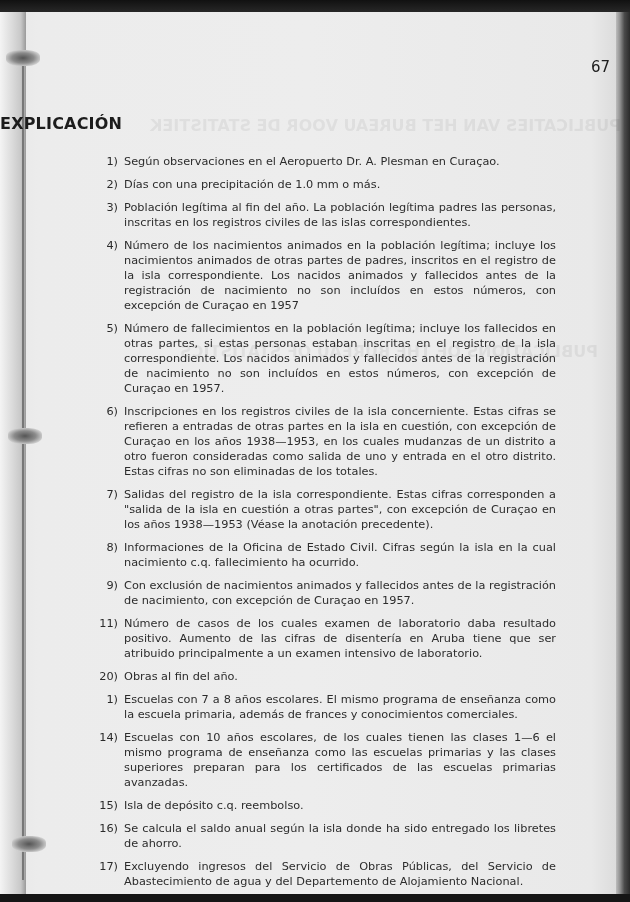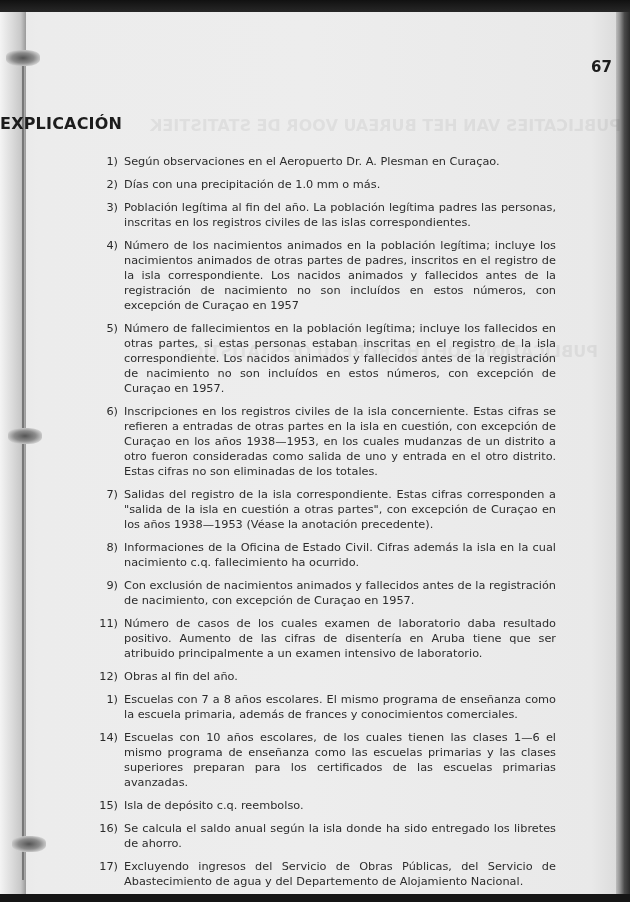--- a/index.html
+++ b/index.html
@@ -70,21 +70,21 @@
       font-family: "DejaVu Sans", sans-serif;
       font-weight: bold;
       font-size: 16px;
       transform: scaleX(-1);
       white-space: nowrap;
     }
     .page-number {
       position: absolute;
       left: 591px; top: 58px;
       font-family: "DejaVu Sans", sans-serif;
-      font-weight: bold;
+      font-weight: normal;
       font-size: 15px;
       color: #1d1d1d;
     }
     .title {
       position: absolute;
       left: 0; top: 114px;
       width: 630px;
       text-align: left;
       font-family: "DejaVu Sans", sans-serif;
       font-weight: bold;
@@ -162,32 +162,32 @@
     <div class="note">
         <span class="note-num">6)</span>
         <span class="note-text">Inscripciones en los registros civiles de la isla concerniente. Estas cifras se refieren a entradas de otras partes en la isla en cuestión, con excepción de Curaçao en los años 1938—1953, en los cuales mudanzas de un distrito a otro fueron consideradas como salida de uno y entrada en el otro distrito. Estas cifras no son eliminadas de los totales.</span>
       </div>
     <div class="note">
         <span class="note-num">7)</span>
         <span class="note-text">Salidas del registro de la isla correspondiente. Estas cifras corresponden a "salida de la isla en cuestión a otras partes", con excepción de Curaçao en los años 1938—1953 (Véase la anotación precedente).</span>
       </div>
     <div class="note">
         <span class="note-num">8)</span>
-        <span class="note-text">Informaciones de la Oficina de Estado Civil. Cifras además la isla en la cual nacimiento c.q. fallecimiento ha ocurrido.</span>
+        <span class="note-text">Informaciones de la Oficina de Estado Civil. Cifras según la isla en la cual nacimiento c.q. fallecimiento ha ocurrido.</span>
       </div>
     <div class="note">
         <span class="note-num">9)</span>
         <span class="note-text">Con exclusión de nacimientos animados y fallecidos antes de la registración de nacimiento, con excepción de Curaçao en 1957.</span>
       </div>
     <div class="note">
         <span class="note-num">11)</span>
         <span class="note-text">Número de casos de los cuales examen de laboratorio daba resultado positivo. Aumento de las cifras de disentería en Aruba tiene que ser atribuido principalmente a un examen intensivo de laboratorio.</span>
       </div>
     <div class="note">
-        <span class="note-num">12)</span>
+        <span class="note-num">20)</span>
         <span class="note-text">Obras al fin del año.</span>
       </div>
     <div class="note">
         <span class="note-num">1)</span>
         <span class="note-text">Escuelas con 7 a 8 años escolares. El mismo programa de enseñanza como la escuela primaria, además de frances y conocimientos comerciales.</span>
       </div>
     <div class="note">
         <span class="note-num">14)</span>
         <span class="note-text">Escuelas con 10 años escolares, de los cuales tienen las clases 1—6 el mismo programa de enseñanza como las escuelas primarias y las clases superiores preparan para los certificados de las escuelas primarias avanzadas.</span>
       </div>

